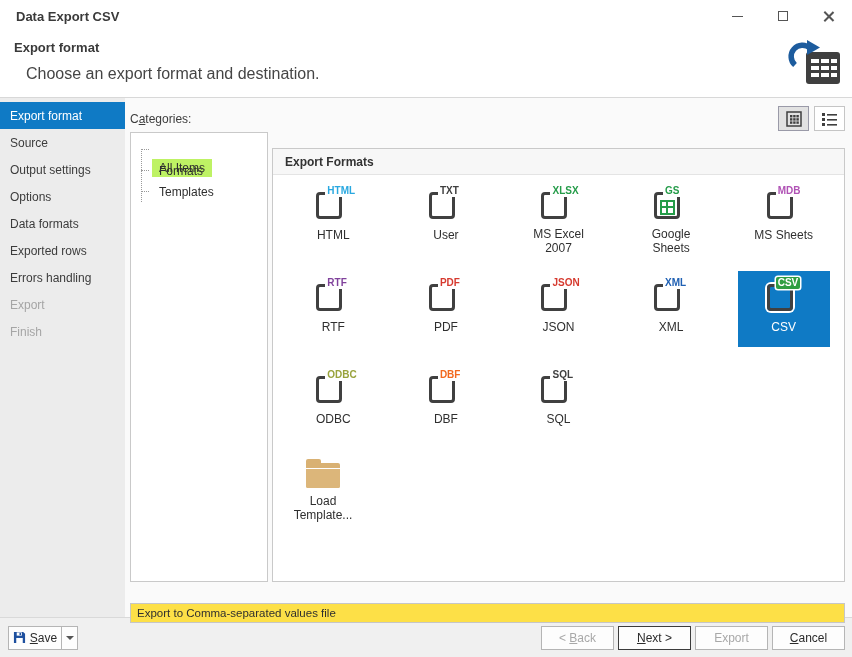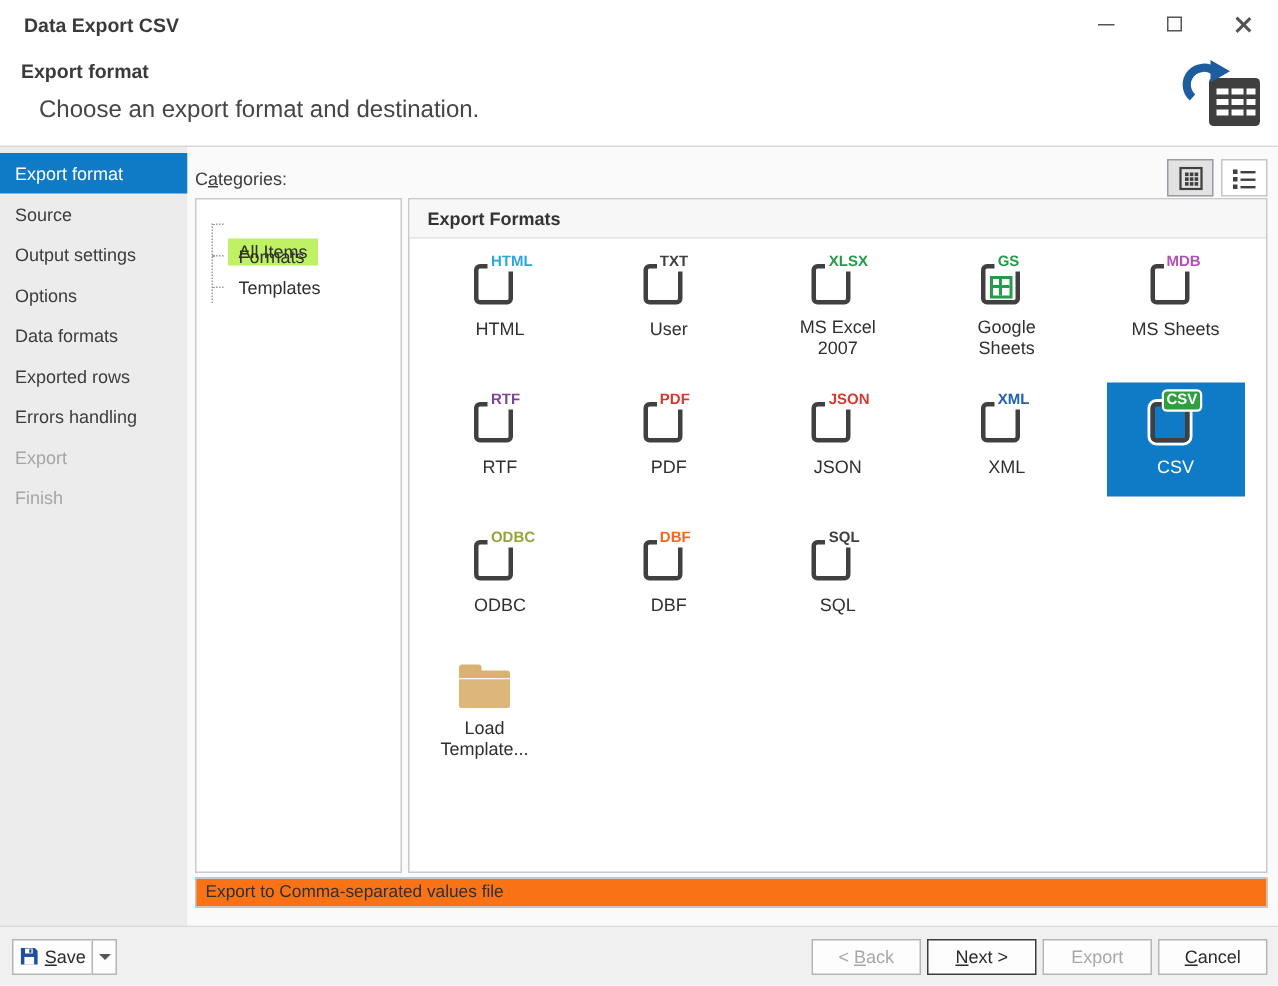--- a/index.html
+++ b/index.html
@@ -45,21 +45,21 @@
 
   .columns { display:flex; gap:4px; height:450px; flex:0 0 auto; }
   .tree-panel { width:138px; background:#fff; border:1px solid #c9c9c9; padding:6px 0 0 4px; position:relative; flex:0 0 auto; }
   .tree { position:relative; }
   .tree-vline { position:absolute; left:6px; top:10px; bottom:0; border-left:1px dotted #9a9a9a; }
   .tree-item { display:flex; align-items:center; height:21px; position:relative; cursor:default; }
   .tree-branch { width:8px; border-top:1px dotted #9a9a9a; margin:0 3px 0 6px; flex:0 0 auto; }
   .tree-label { padding:2px 7px; font-size:12px; color:#2f2f2f; white-space:nowrap; }
   .tree-item.selected .tree-label { background:#bef264;margin-top:36px; }
 
-  .formats-panel { flex:1 1 auto; background:#fff; border:1px solid #c9c9c9; overflow:hidden; display:flex; flex-direction:column; }
+  .formats-panel { flex:1 1 auto; background:#fff; border:1px solid #c9c9c9; overflow:hidden; display:flex; flex-direction:column;margin-top:16px; }
   .group-header { height:26px; background:#f7f7f7; border-bottom:1px solid #e4e4e4; display:flex; align-items:center; padding-left:12px; font-weight:bold; color:#333; font-size:12px; flex:0 0 auto; }
   .tile-grid { display:grid; grid-template-columns:repeat(5,1fr); row-gap:16px; padding:4px 4px 6px 4px; justify-items:center; }
   .tile { width:92px; height:76px; display:flex; flex-direction:column; align-items:center; padding-top:6px; cursor:default; }
   .tile-label { font-size:12px; color:#2f2f2f; text-align:center; margin-top:5px; line-height:14px; width:74px; }
   .tile.selected { background:#0f7ac5; }
   .tile.selected .tile-label { color:#fff; }
 
   .doc-icon { position:relative; width:42px; height:38px; }
   .doc-box { position:absolute; left:4px; top:7px; width:26px; height:27px; border:3px solid #404040; border-radius:4px; }
   .tile.selected .doc-box { box-shadow:0 0 0 2px #fff; }
@@ -70,21 +70,21 @@
   .sheet-grid::after { content:""; position:absolute; left:0; top:4px; width:11px; height:2px; background:#259c49; }
   .tile.variant-sheet .sheet-grid { display:block; }
 
   .tpl-area { padding:4px 4px 0 4px; display:flex; }
   .folder-icon { position:relative; width:38px; height:30px; margin-top:4px; }
   .folder-back { position:absolute; left:2px; top:4px; width:34px; height:25px; background:#d9b173; border-radius:2px; }
   .folder-tab { position:absolute; left:2px; top:0; width:15px; height:7px; background:#d9b173; border-radius:2px 2px 0 0; }
   .folder-front { position:absolute; left:2px; top:9px; width:34px; height:20px; background:#dcb67a; border-top:1px solid #fff; border-radius:0 0 2px 2px; }
 
   
-  .statusbar { margin-top:3px; height:20px; background:#f97316; border:1px solid #c6c6c6; display:flex; align-items:center; padding-left:6px; font-size:11.5px; color:#2f2f2f; flex:0 0 auto; }
+  .statusbar { margin-top:21px; height:20px; background:#fde047; border:1px solid #c6c6c6; display:flex; align-items:center; padding-left:6px; font-size:11.5px; color:#2f2f2f; flex:0 0 auto; }
 
   
   .bottombar { height:40px; background:#f0f0f0; border-top:1px solid #d9d9d9; display:flex; align-items:center; padding:0 7px 0 8px; flex:0 0 auto; }
   .btn { height:24px; background:#fdfdfd; border:1px solid #b5b5b5; font-family:inherit; font-size:12px; color:#2b2b2b; display:flex; align-items:center; justify-content:center; cursor:default; }
   .btn.disabled { color:#a8a8a8; }
   .btn.default { border-color:#3c3c3c; }
   .footer-right { margin-left:auto; display:flex; gap:4px; }
   .footer-right .btn { width:73px; }
   .save-split { display:flex; }
   .save-main { width:53px; gap:4px; border-right:none; }

